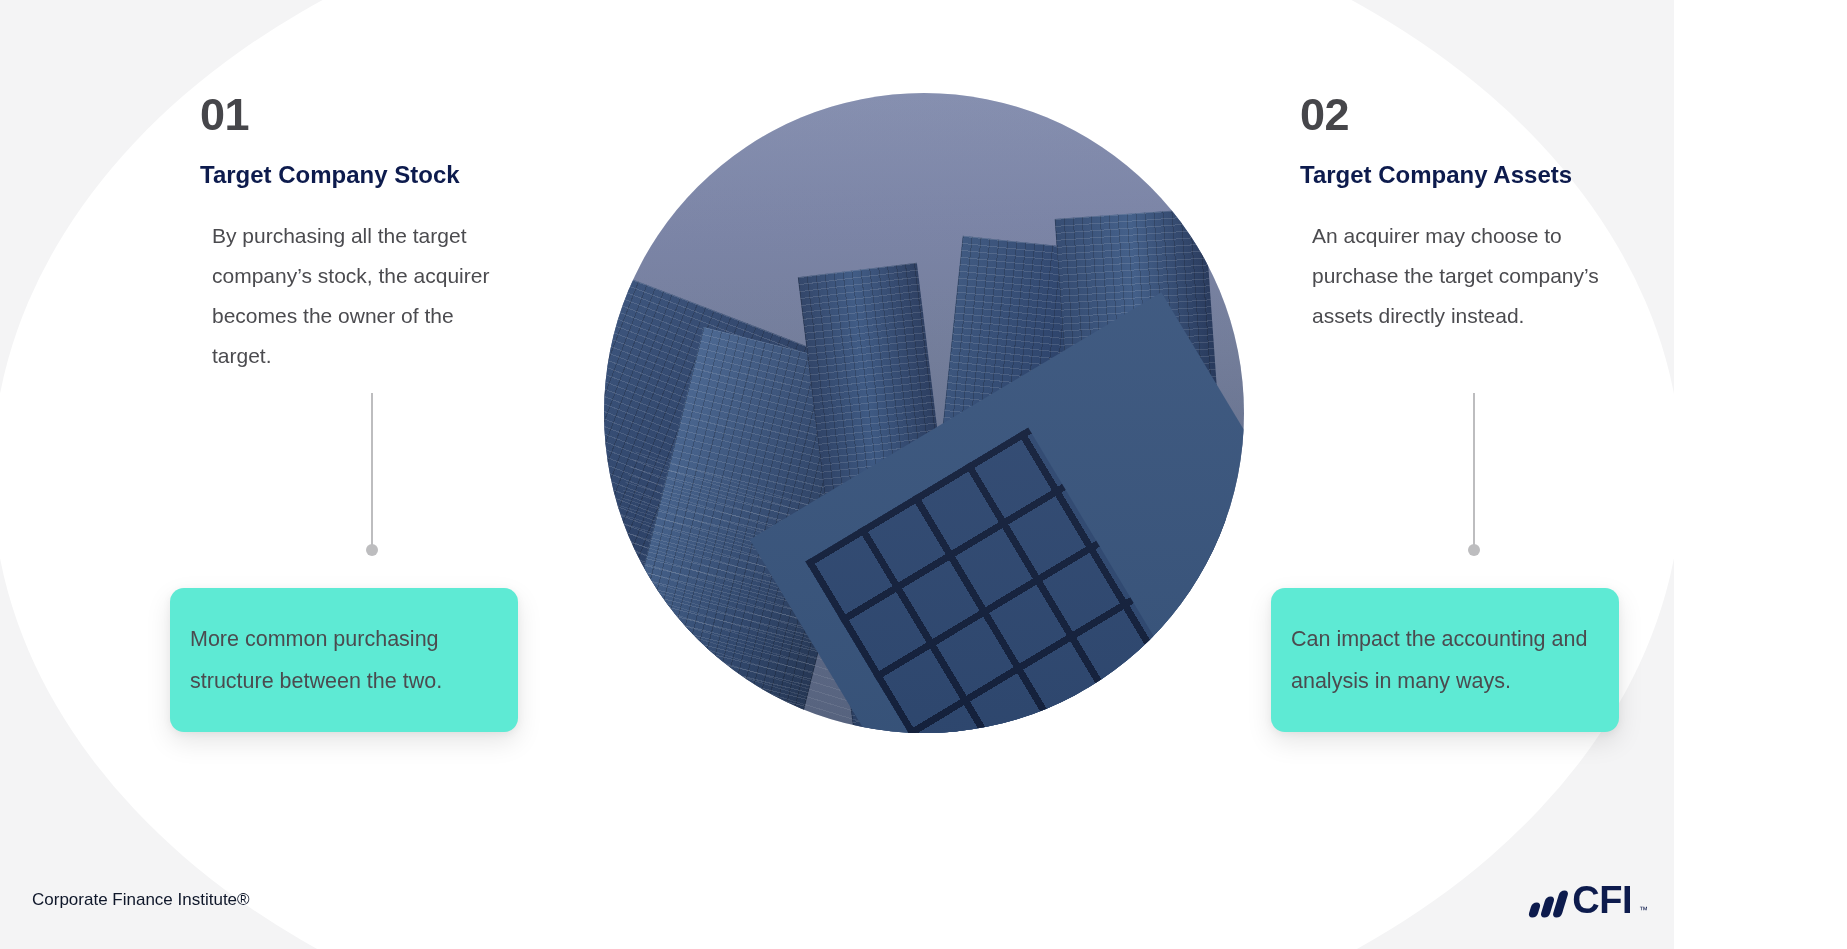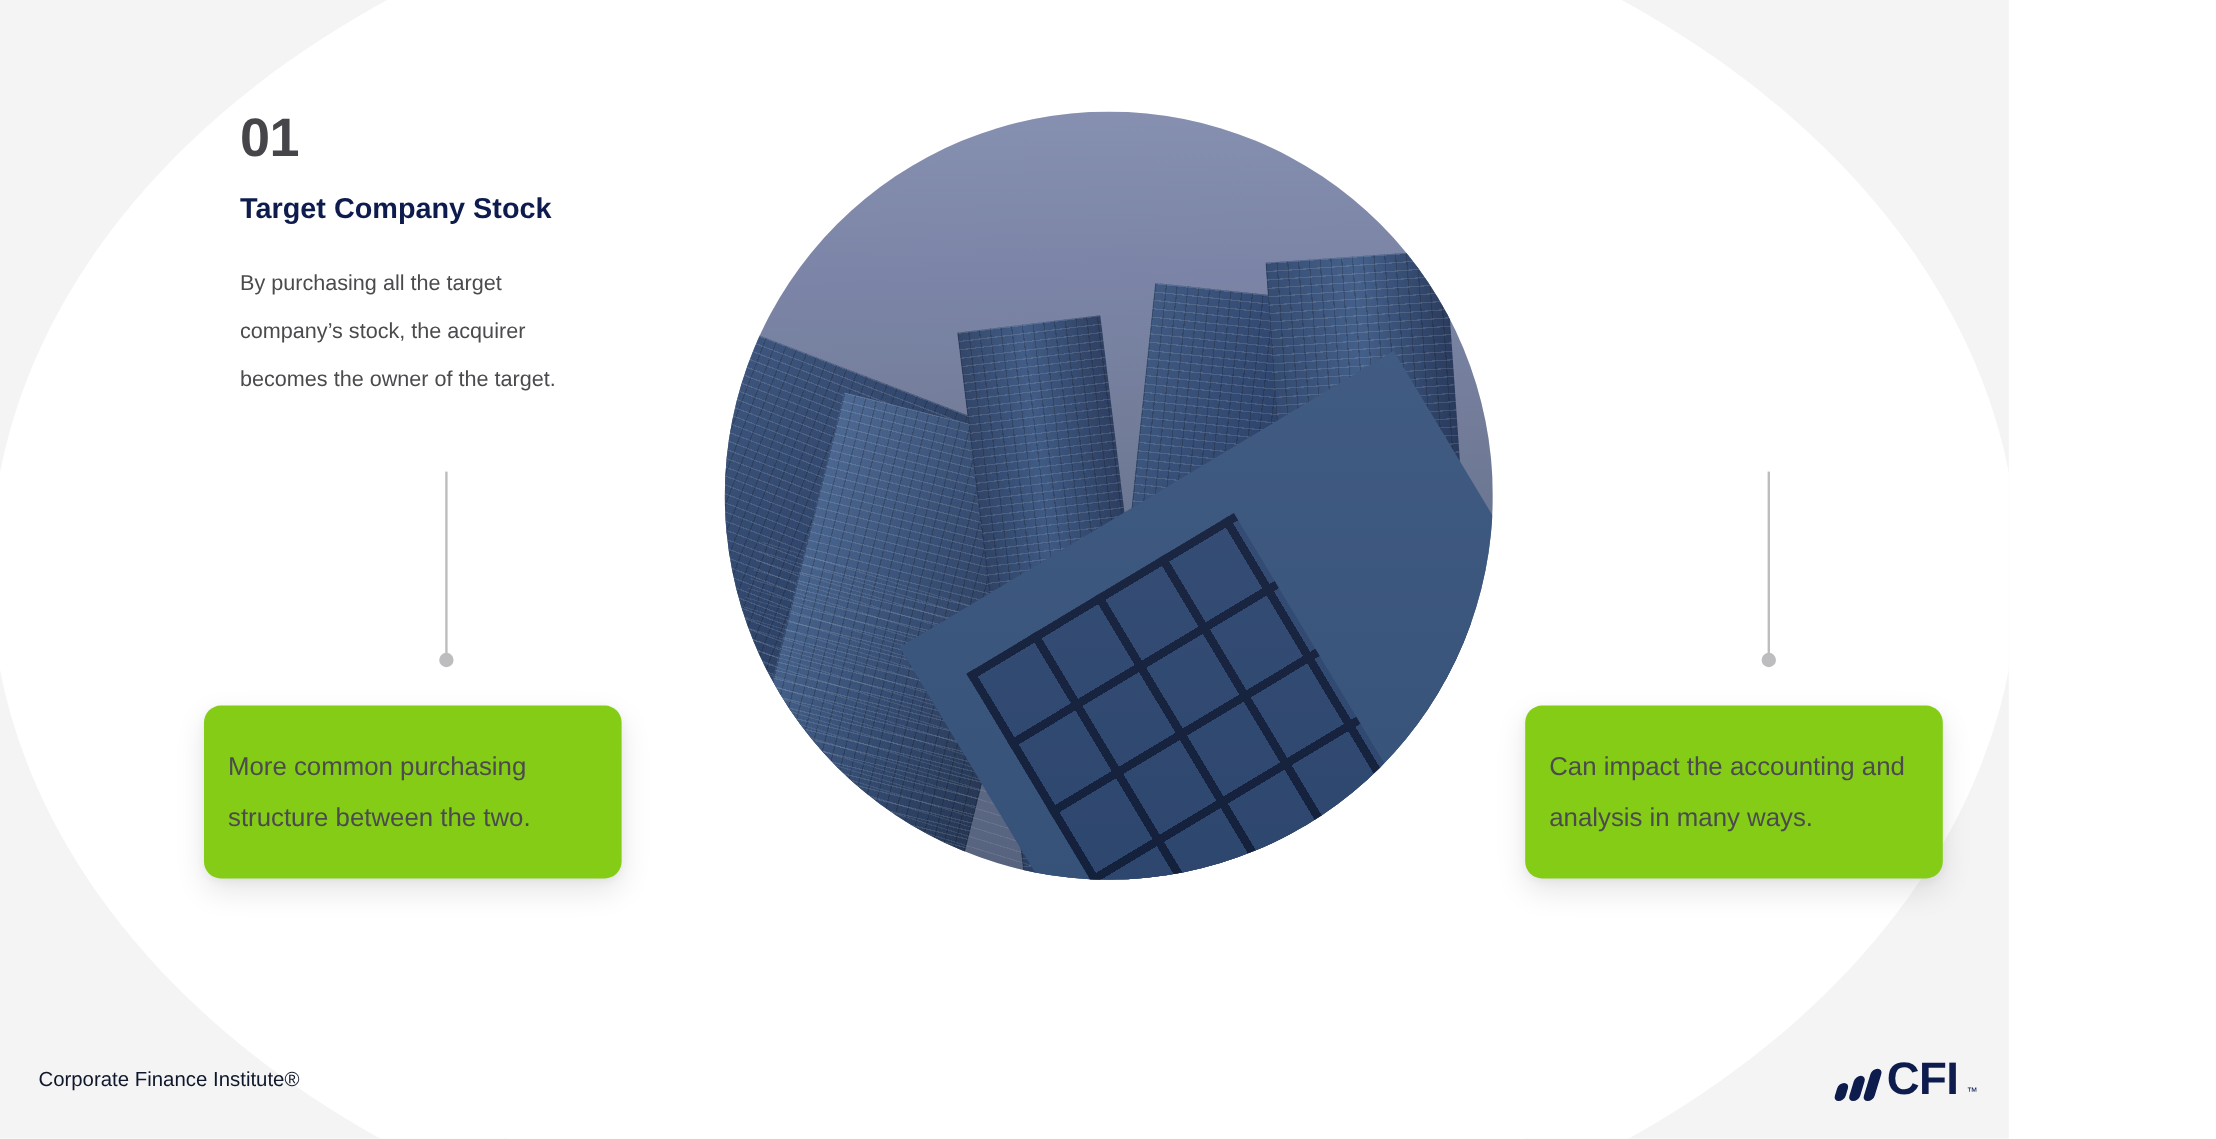--- a/index.html
+++ b/index.html
@@ -54,24 +54,24 @@
   .col-subtitle {
     font-size: 24px;
     font-weight: bold;
     color: #0b1churn;
     color: #0d1b4d;
     line-height: 1.2;
     margin: 0 0 26px 0;
     white-space: nowrap;
   }
   .col-body {
-    font-size: 18px;
+    font-size: 21px;
     color: #4b4b4f;
     line-height: 40px;
-    margin: 0;
+    margin: 12px;
     width: 300px;
   }
 
   
   .connector {
     position: absolute;
     z-index: 3;
     width: 2px;
     background: #bdbdbf;
     top: 393px;
@@ -92,21 +92,21 @@
   .connector-dot.left  { left: 366px; }
   .connector-dot.right { left: 1468px; }
 
   
   .card {
     position: absolute;
     z-index: 4;
     top: 588px;
     width: 348px;
     height: 144px;
-    background: #84cc16;
+    background: #5eead4;
     border-radius: 14px;
     box-shadow: 0 10px 26px rgba(0,0,0,0.10), 0 2px 8px rgba(0,0,0,0.05);
     display: flex;
     align-items: center;
     box-sizing: border-box;
     padding: 0 20px;
   }
   .card.left  { left: 170px; }
   .card.right { left: 1271px; }
 
@@ -301,20 +301,25 @@
     <div class="col-body">By purchasing all the target company’s stock, the acquirer becomes the owner of the target.</div>
   </div>
 
   <div class="connector left"></div>
   <div class="connector-dot left"></div>
 
   <div class="card left">
     <div class="card-text">More common purchasing structure between the two.</div>
   </div>
 
+  <div class="column right">
+    <div class="col-number">02</div>
+    <div class="col-subtitle">Target Company Assets</div>
+    <div class="col-body">An acquirer may choose to purchase the target company’s assets directly instead.</div>
+  </div>
 
   <div class="connector right"></div>
   <div class="connector-dot right"></div>
 
   <div class="card right">
     <div class="card-text">Can impact the accounting and analysis in many ways.</div>
   </div>
 
   <div class="circle-wrap">
     <div class="photo">

